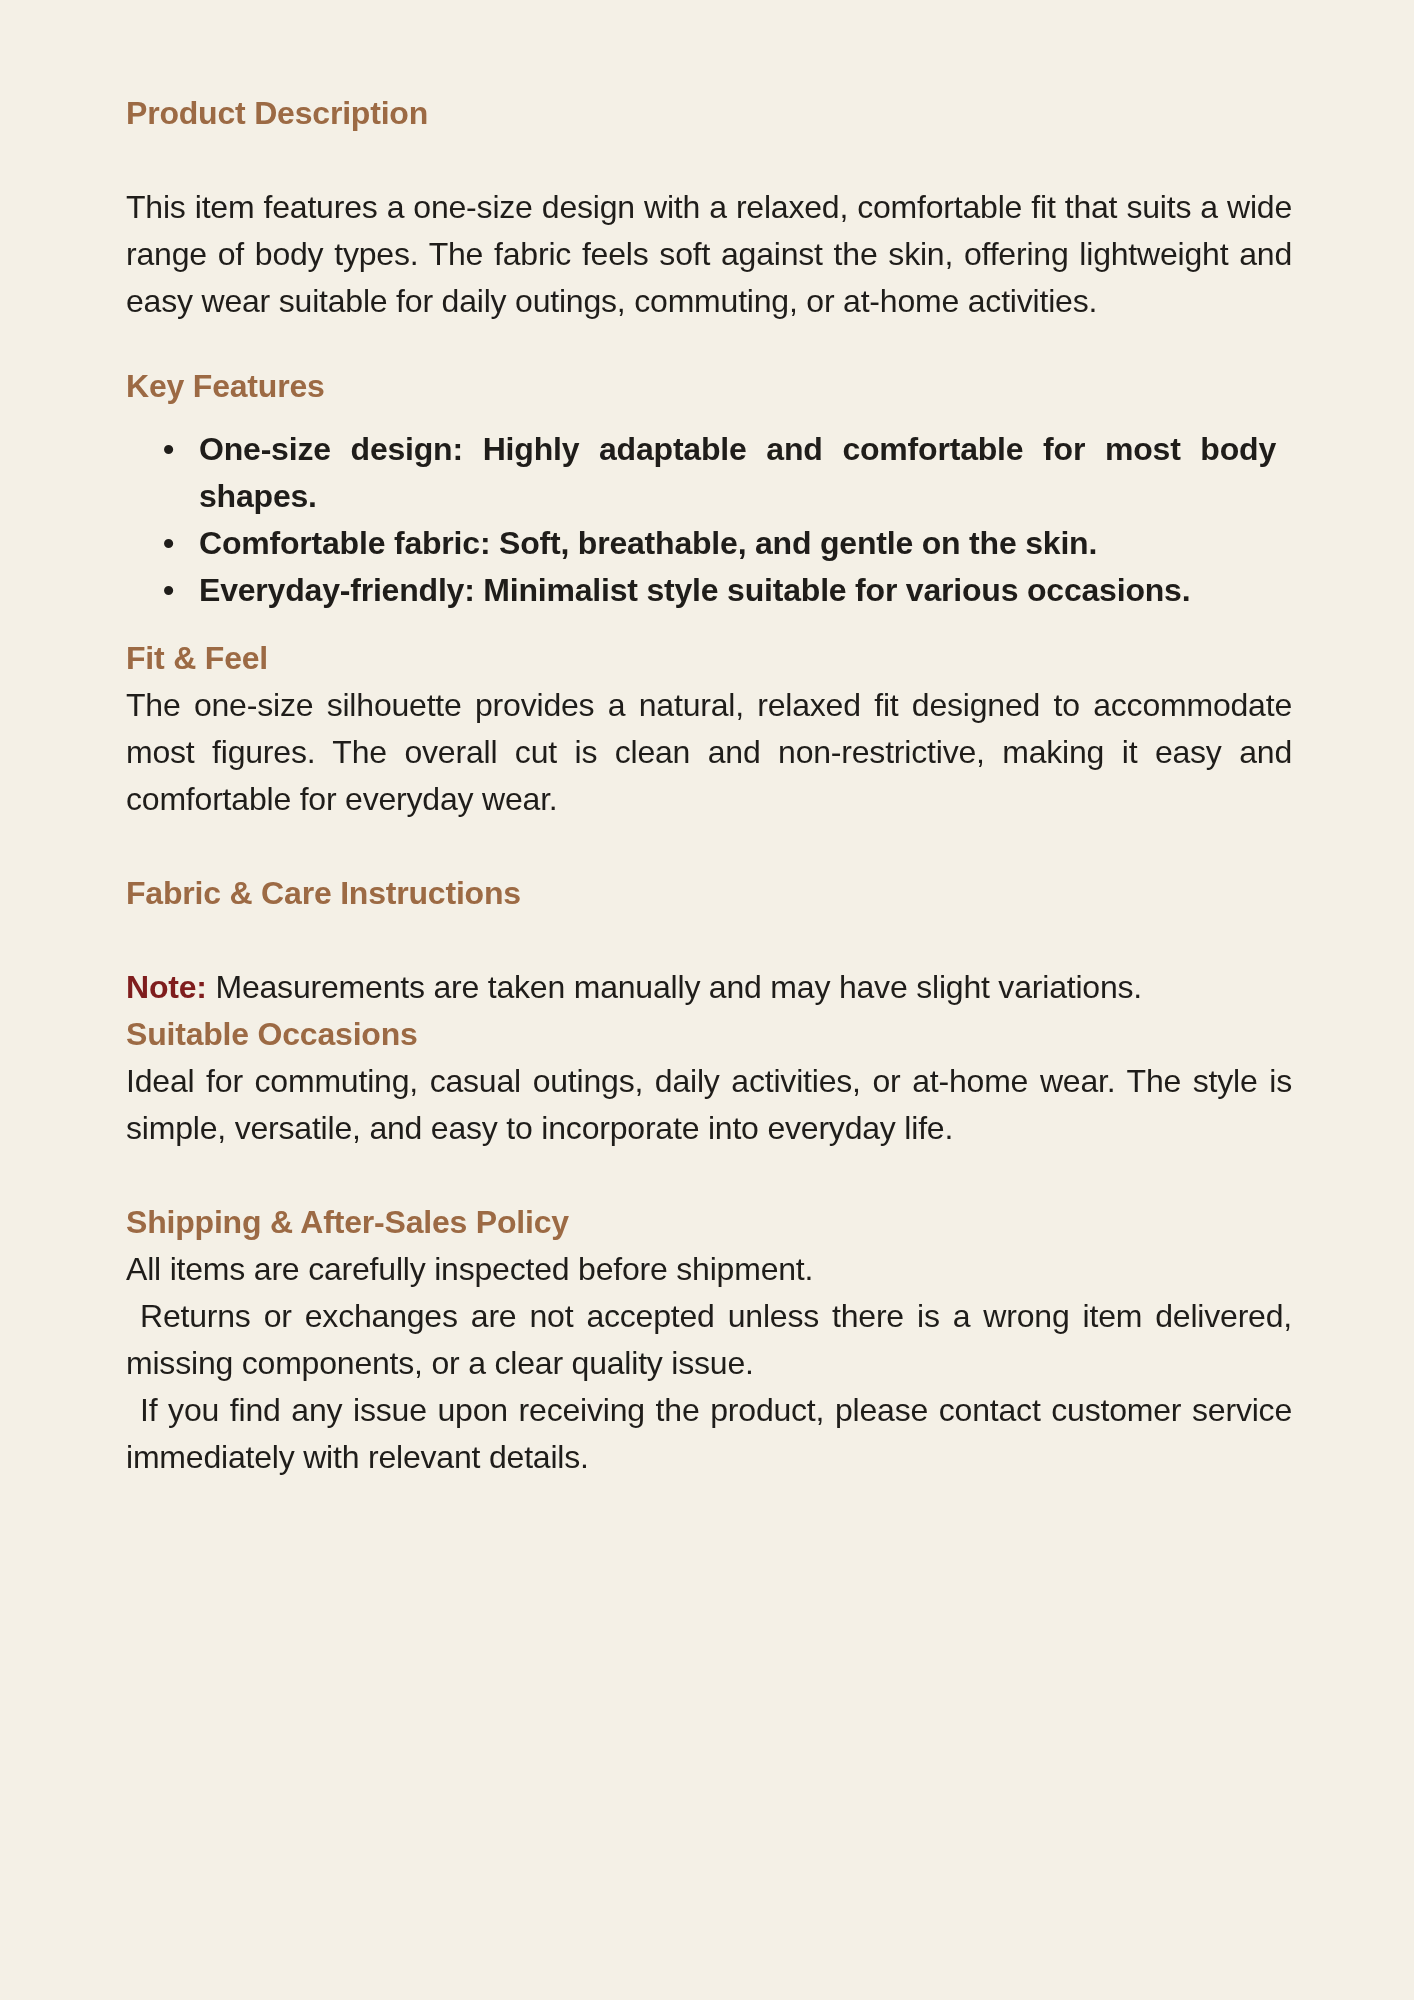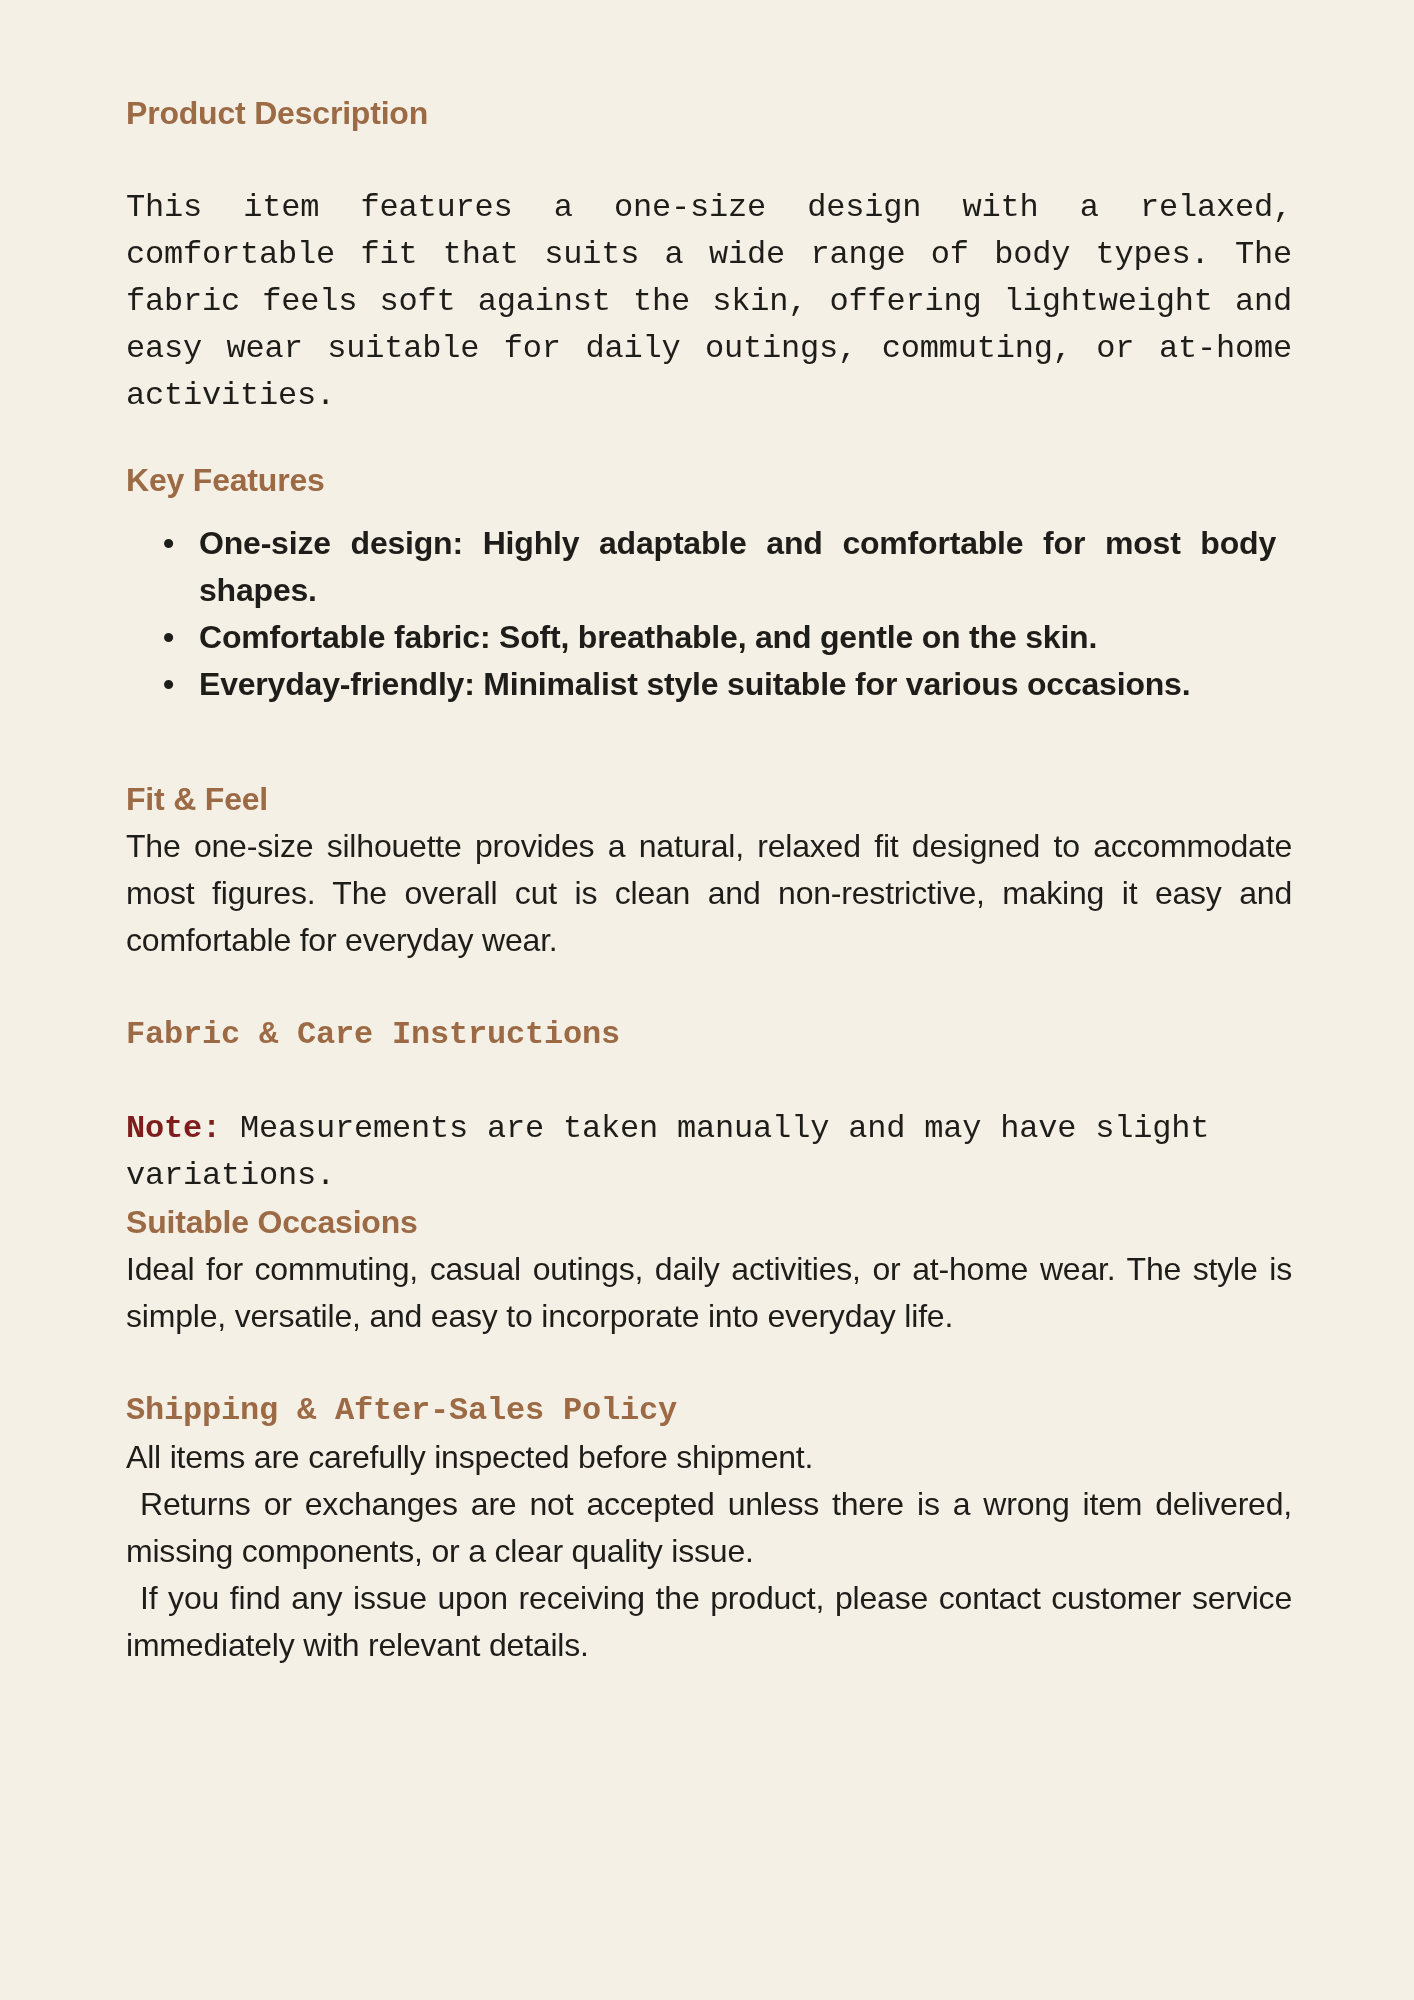--- a/index.html
+++ b/index.html
@@ -29,23 +29,23 @@
     color: #9c6a44;
     letter-spacing: -0.2px;
   }
   p {
     margin: 0;
     font-size: 32px;
     line-height: 47px;
     letter-spacing: -0.2px;
   }
   p.justify { text-align: justify; }
-  .mt-blank   { margin-top: 47px; font-family: Liberation Mono, monospace; }  
+  .mt-blank   { margin-top: 47px; }  
   .mt-sec-38  { margin-top: 38px; }
-  .mt-sec-44  { margin-top: 68px; }
+  .mt-sec-44  { margin-top: 21px; }
   ul.doc-list {
     margin: 16px;
     padding: 0;
     list-style: none;
     font-weight: bold;
   }
   ul.doc-list li {
     position: relative;
     margin: 0;
     padding-left: 57px;

